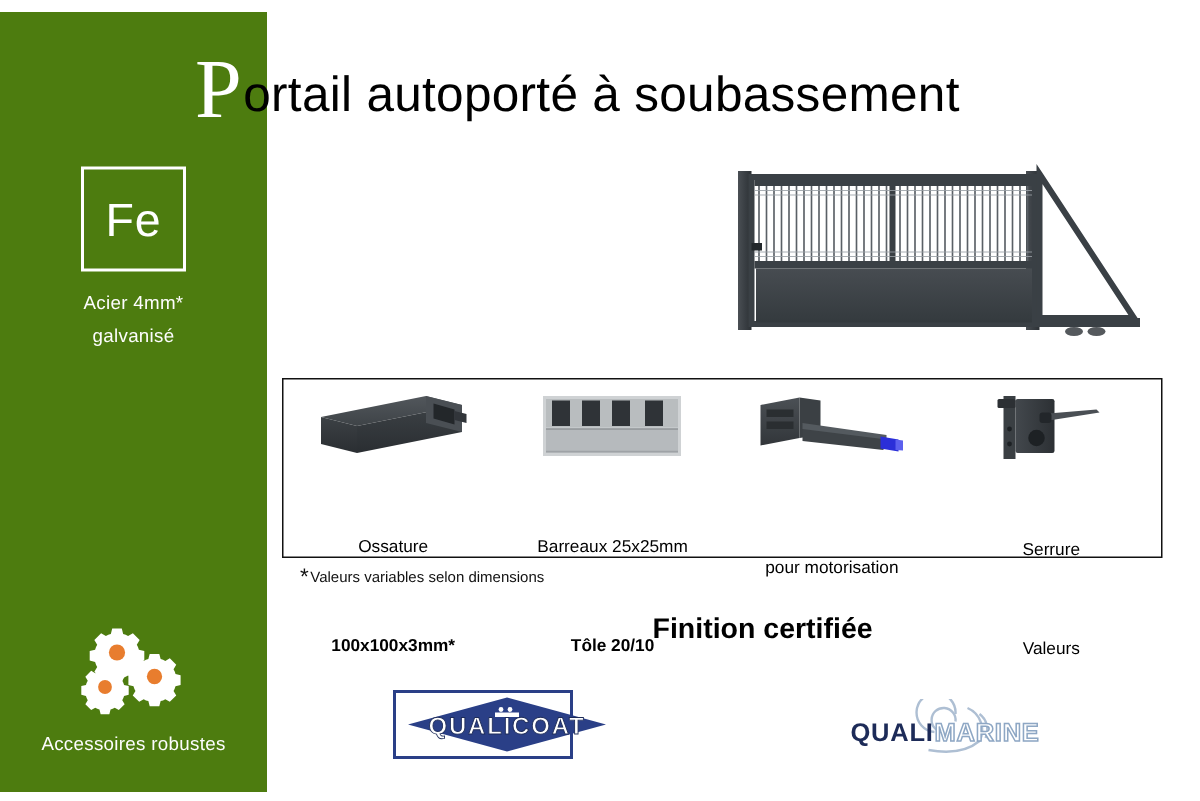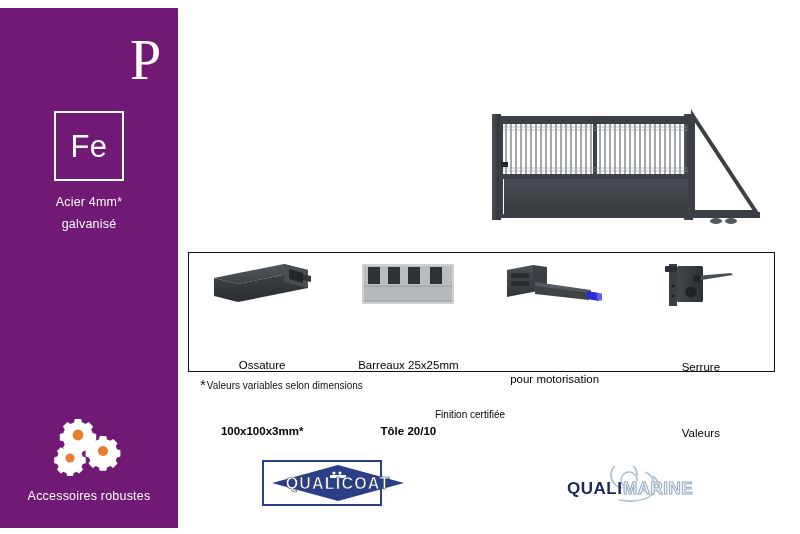--- a/index.html
+++ b/index.html
@@ -5,21 +5,21 @@
   html,body{margin:0;padding:0;background:#ffffff;}
   body{
     width:800px;height:534px;position:relative;overflow:hidden;
     font-family:"Liberation Sans",sans-serif;
     background:#ffffff;
   }
 
   
   #sidebar{
     position:absolute;left:0;top:8px;width:178px;height:520px;
-    background:#701a75;
+    background:#4d7c0f;
   }
 
   .side-block{position:absolute;left:0;width:178px;text-align:center;color:#ffffff;}
   .side-label{
     font-size:12.5px;color:#fdfdfd;letter-spacing:.2px;line-height:22px;
     font-family:"Liberation Sans",sans-serif;
   }
 
   
   #fe-block{top:103px;}
@@ -70,21 +70,21 @@
     margin-top:6px;font-family:"Liberation Sans",sans-serif;
   }
 
   
   #footnote{
     position:absolute;left:200px;top:379px;font-size:10px;color:#111;
     line-height:12px;
   }
   #footnote .star{font-size:15px;vertical-align:-1px;margin-right:1px;}
   #finition{
-    position:absolute;left:435px;top:409px;font-size:10px;font-weight:normal;color:#000;
+    position:absolute;left:435px;top:409px;font-size:19px;font-weight:bold;color:#000;
   }
 
   
   #qualicoat{
     position:absolute;left:262px;top:460px;width:120px;height:46px;
     border:2px solid #2a3f87;box-sizing:border-box;background:#ffffff;
   }
   #qualimarine{
     position:absolute;left:557px;top:466px;width:160px;height:40px;
   }
@@ -126,20 +126,21 @@
           </g>
         </g>
       </svg>
     </div>
     <div class="side-label">Accessoires robustes</div>
   </div>
 </div>
 
 <div id="title-row">
   <span id="title-cap">P</span>
+  <span id="title-rest">ortail autoporté à soubassement</span>
 </div>
 
 <div id="gate">
   <svg width="276" height="118" viewBox="0 0 276 118">
     <defs>
       <linearGradient id="postg" x1="0" y1="0" x2="1" y2="0">
         <stop offset="0" stop-color="#4a4f54"></stop>
         <stop offset="0.5" stop-color="#3a3f44"></stop>
         <stop offset="1" stop-color="#2c3135"></stop>
       </linearGradient>

